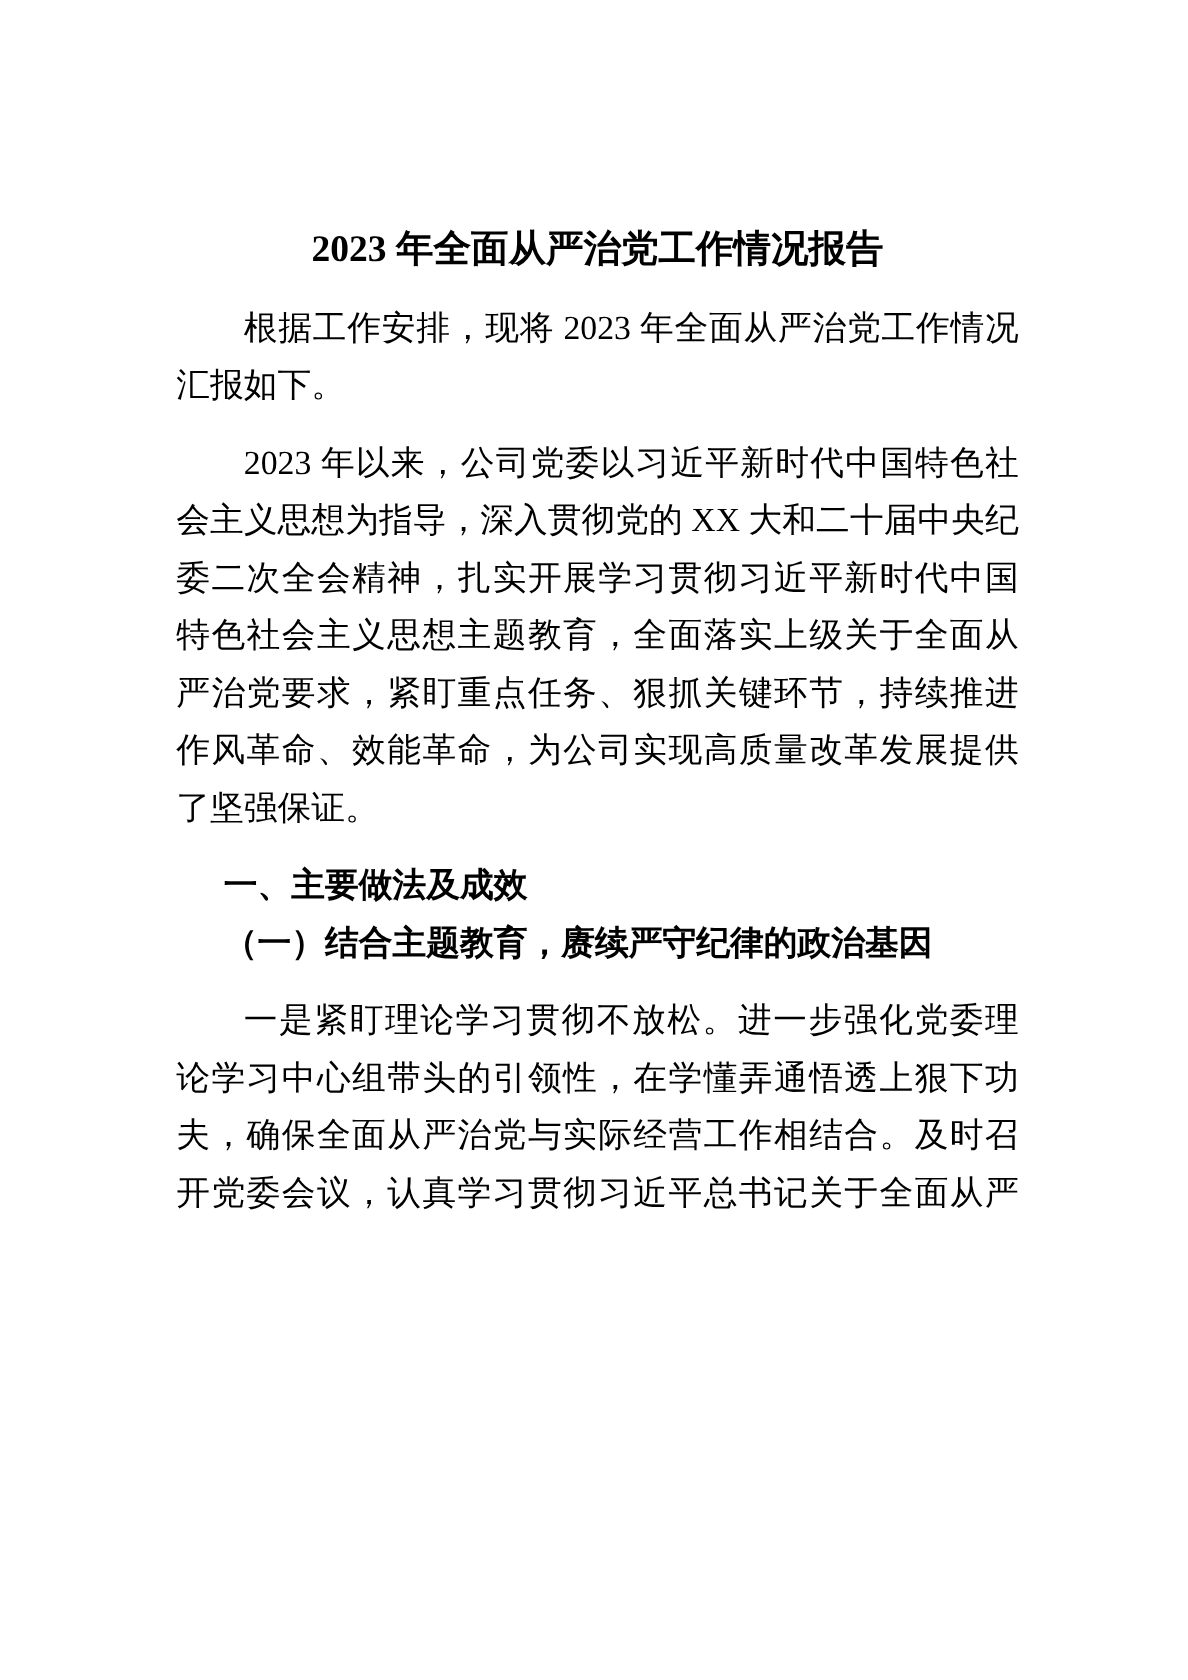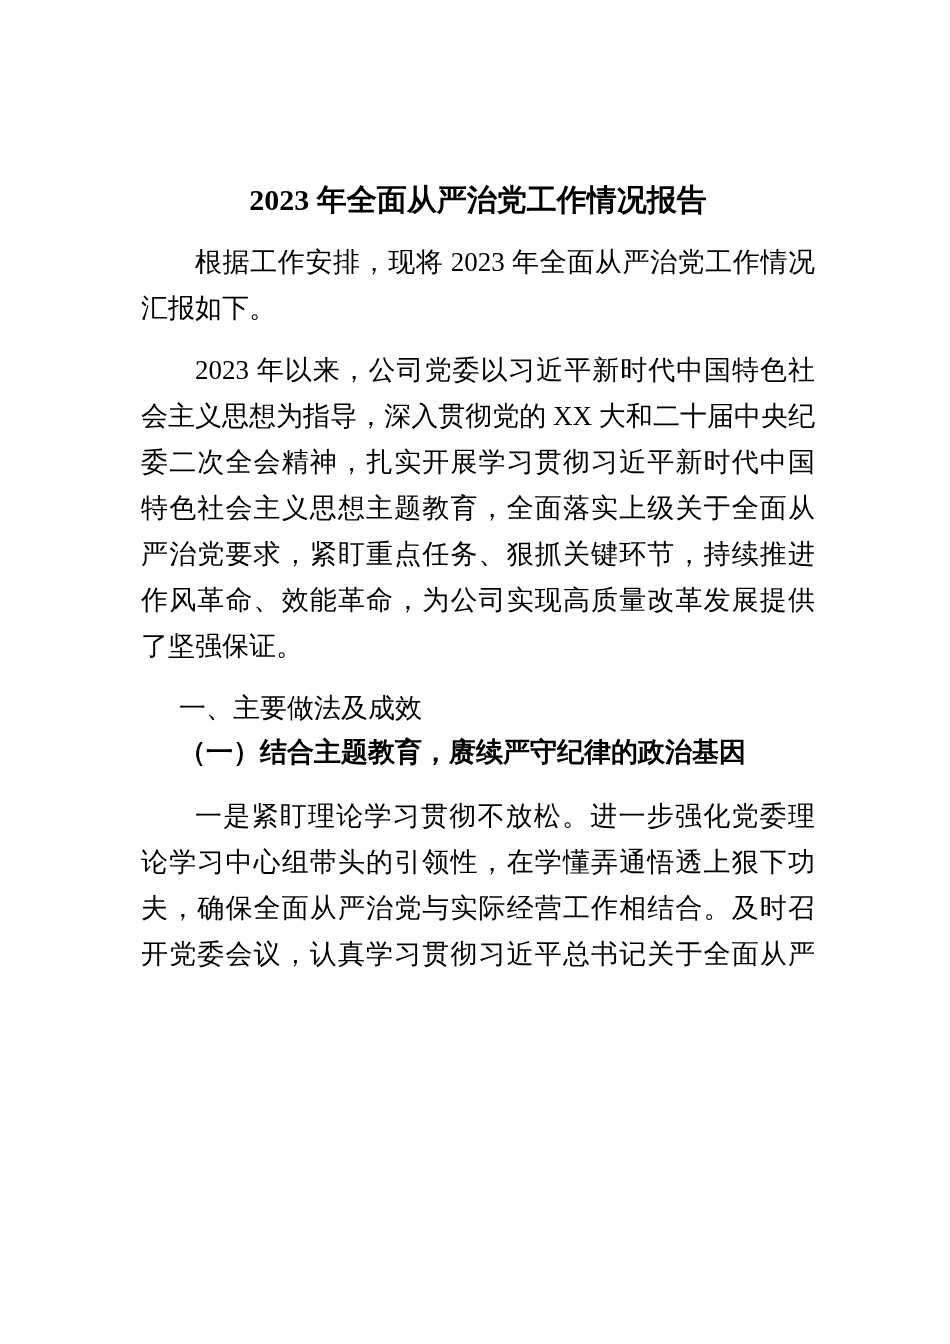--- a/index.html
+++ b/index.html
@@ -32,28 +32,28 @@
   .para {
     font-family: "Liberation Serif", serif;
     font-size: 27px;
     line-height: 46px;
     text-align: justify;
     text-indent: 2em;
     margin: 16px;
   }
   .h-section {
     font-family: "Liberation Sans", sans-serif;
-    font-weight: 400;
+    font-weight: 700;
     font-size: 27px;
     line-height: 46px;
     text-indent: 2em;
     margin: 0;
   }
   .h-subsection {
-    font-family: Liberation Mono, monospace;
+    font-family: Liberation Sans, sans-serif;
     font-weight: 700;
     font-size: 27px;
     line-height: 46px;
     text-indent: 2em;
     margin: 0;
   }
   .page-number {
     position: absolute;
     right: 140px;
     top: 1182px;

